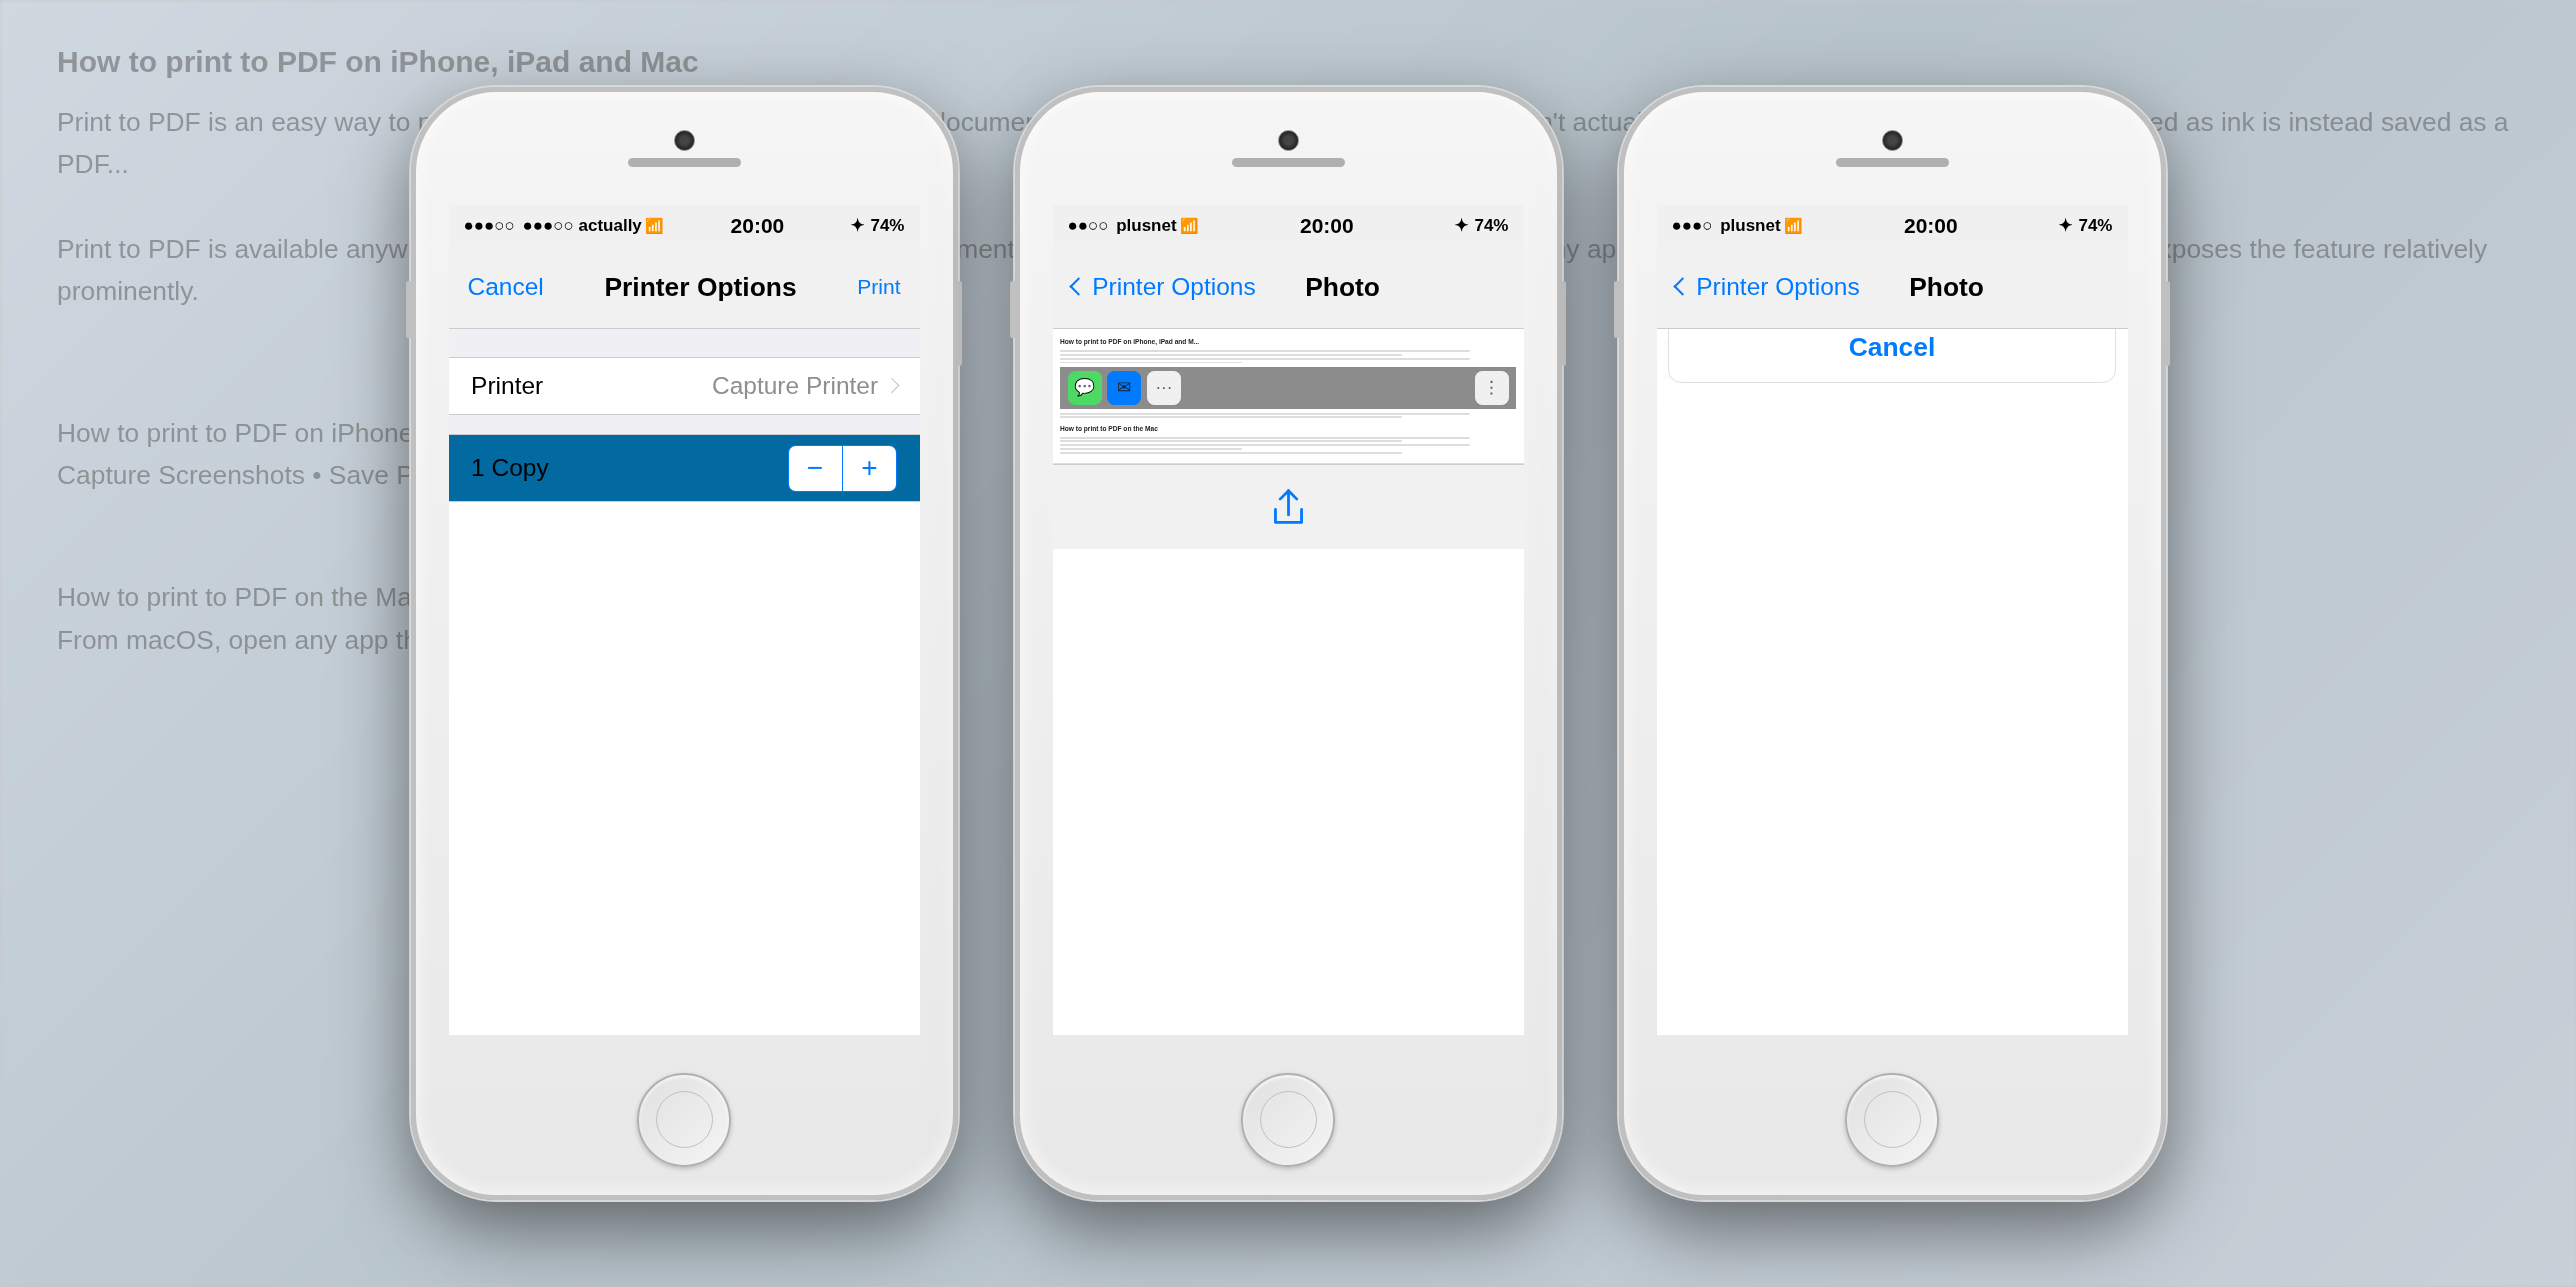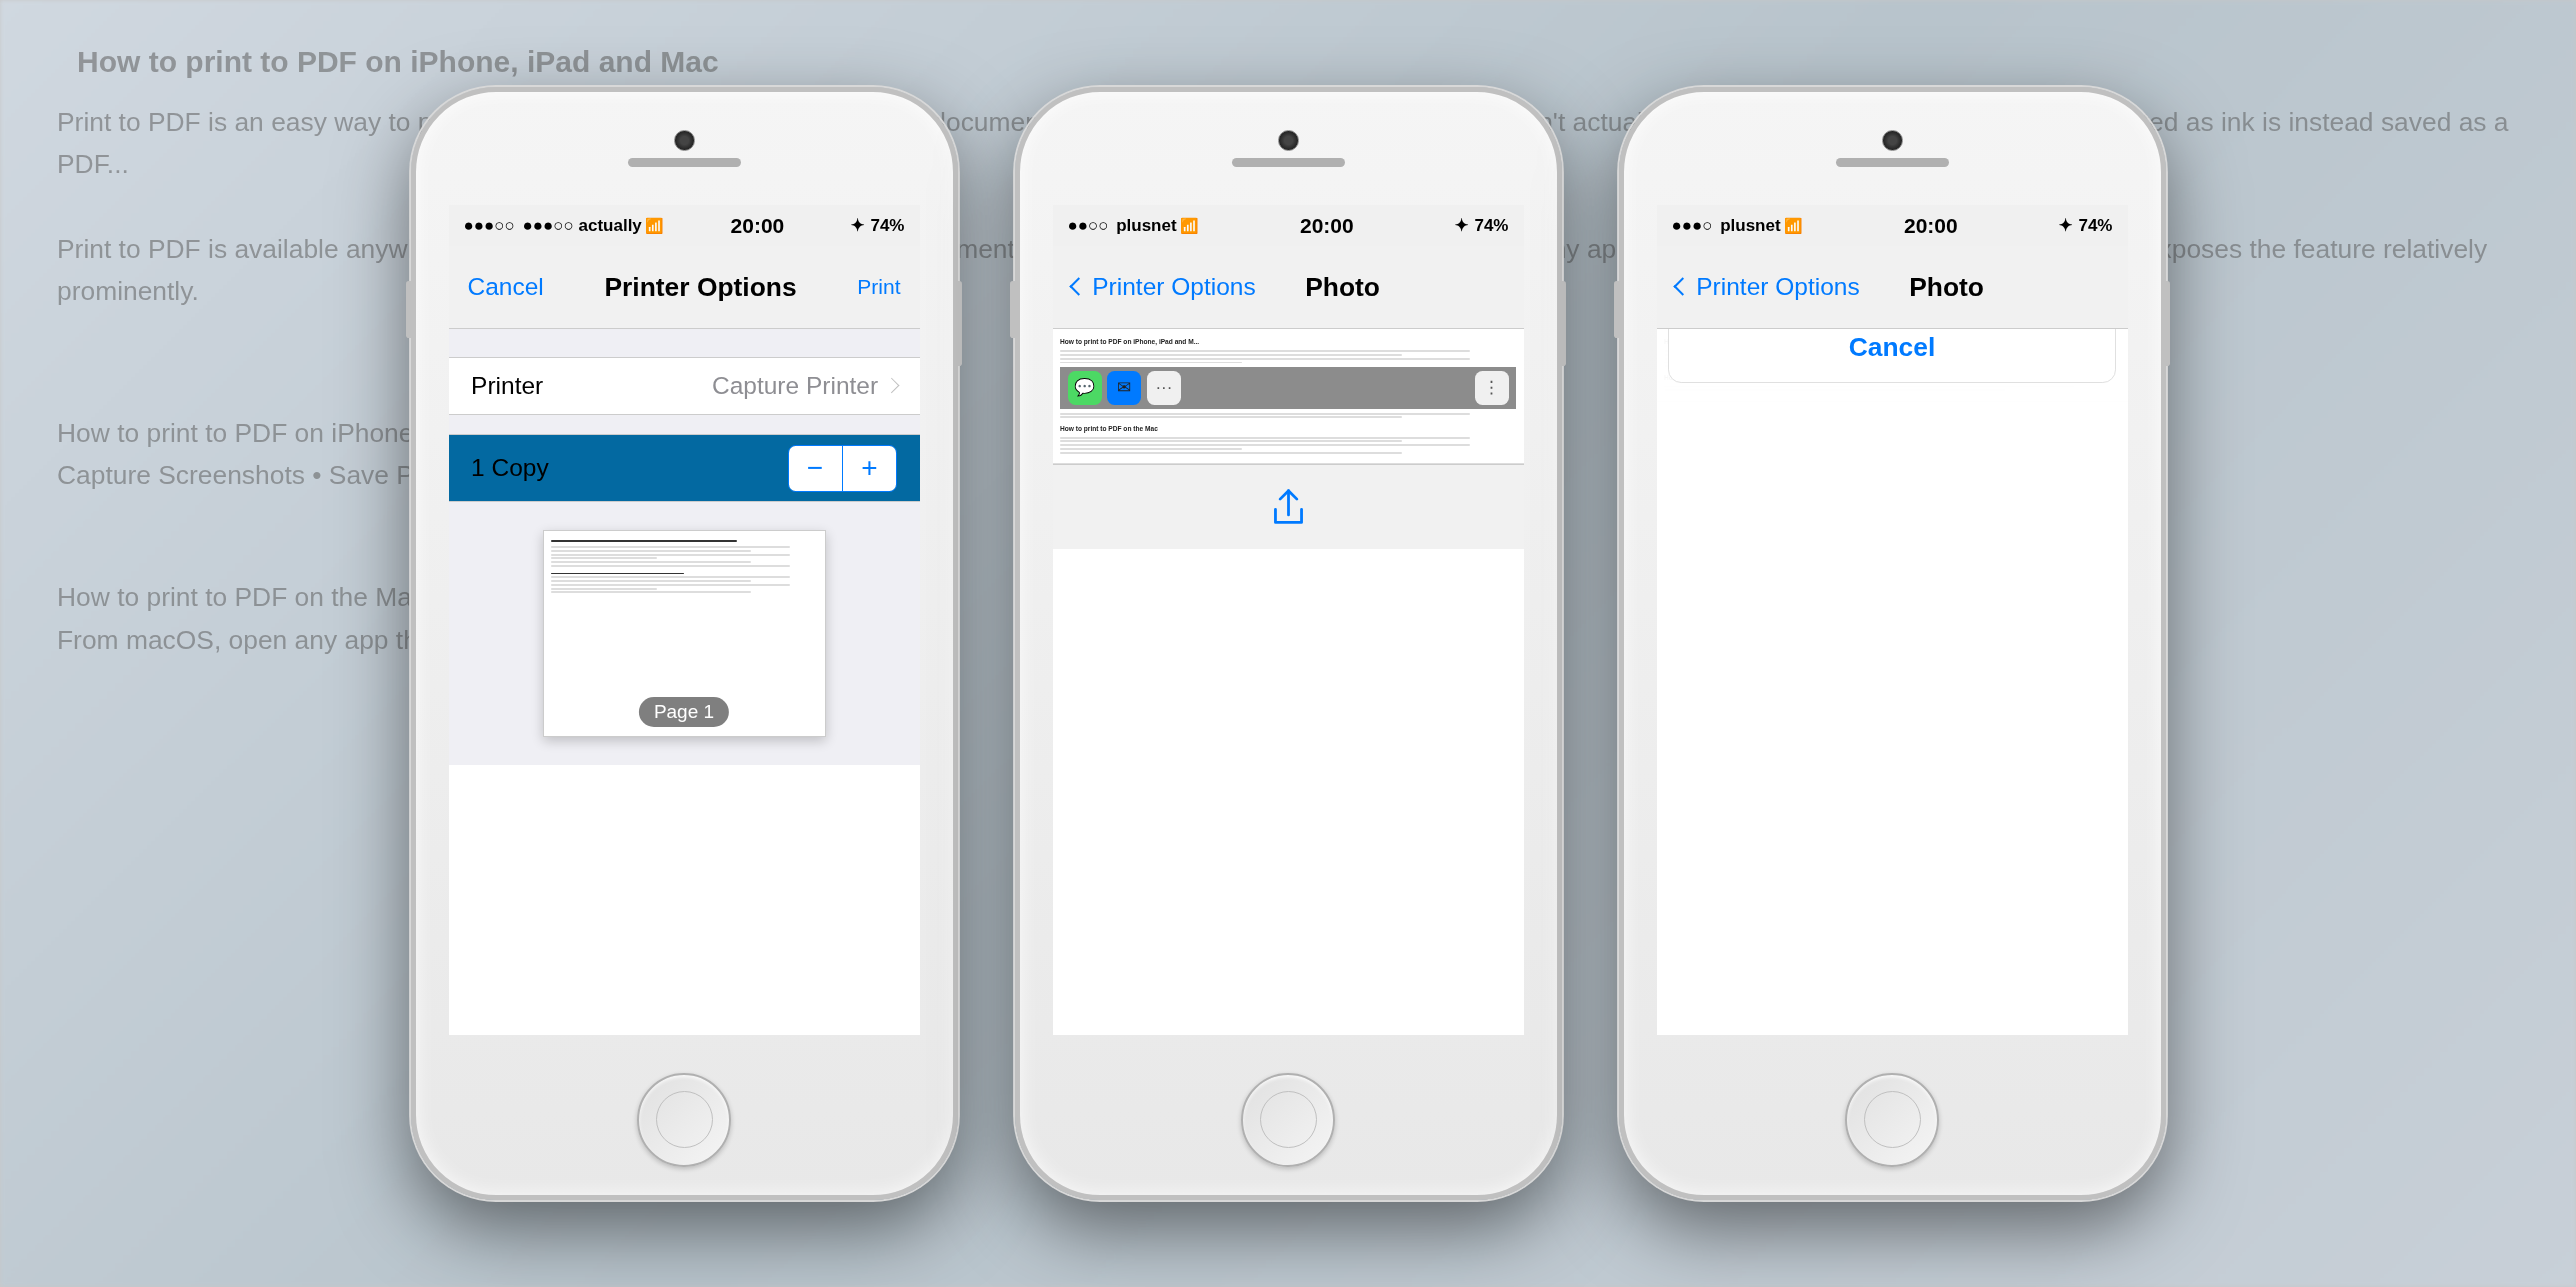--- a/index.html
+++ b/index.html
@@ -441,21 +441,21 @@
 
     .bg-article-lines {
       padding: 7.5px;
     }
   </style>
 </head>
 <body>
 
 <div class="bg-blur"></div>
 <div class="bg-text">
-  <p style="font-size:30px;font-weight:600;margin-bottom:15px;margin-left:20px;">How to print to PDF on iPhone, iPad and Mac</p>
+  <p style="font-size:30px;font-weight:600;margin-bottom:15px;">How to print to PDF on iPhone, iPad and Mac</p>
   <p>Print to PDF is an easy way to preserve the layout and page content, save documents and websites you use everyday. You aren't actually printing a 1:1 copy of what would be printed as ink is instead saved as a PDF...</p>
   <br>
   <p>Print to PDF is available anywhere the operating system lets you print a document, which means it is widely available across many apps. The concept of Print to PDF and the Mac exposes the feature relatively prominently.</p>
   <br>
   <p style="margin-top:57px;font-size:26.4px;">How to print to PDF on iPhone</p>
   <p>Capture Screenshots • Save Photos • Use third-party apps</p>
   <br>
   <p style="margin-top:38px;font-size:26.4px;">How to print to PDF on the Mac</p>
   <p>From macOS, open any app that supports printing...</p>
 </div>
@@ -508,38 +508,20 @@
             <div class="stepper-btn">
               <span>−</span>
             </div>
             <div class="stepper-divider"></div>
             <div class="stepper-btn">
               <span>+</span>
             </div>
           </div>
         </div>
 
-        <div class="page-preview" style="height:207px;">
-          <div class="bg-article-lines">
-            <div class="page-line title"></div>
-            <div class="page-line long" style="margin-top:3.8px;"></div>
-            <div class="page-line medium"></div>
-            <div class="page-line long"></div>
-            <div class="page-line short"></div>
-            <div class="page-line medium"></div>
-            <div class="page-line long"></div>
-            <div class="page-line subtitle"></div>
-            <div class="page-line long"></div>
-            <div class="page-line medium"></div>
-            <div class="page-line long"></div>
-            <div class="page-line short"></div>
-            <div class="page-line medium"></div>
-          </div>
-          <div class="page-number-badge">Page 1</div>
-        </div>
       </div>
     </div>
 
     <div class="iphone-bottom">
       <div class="home-button">
         <div class="home-inner"></div>
       </div>
     </div>
   </div>
 

